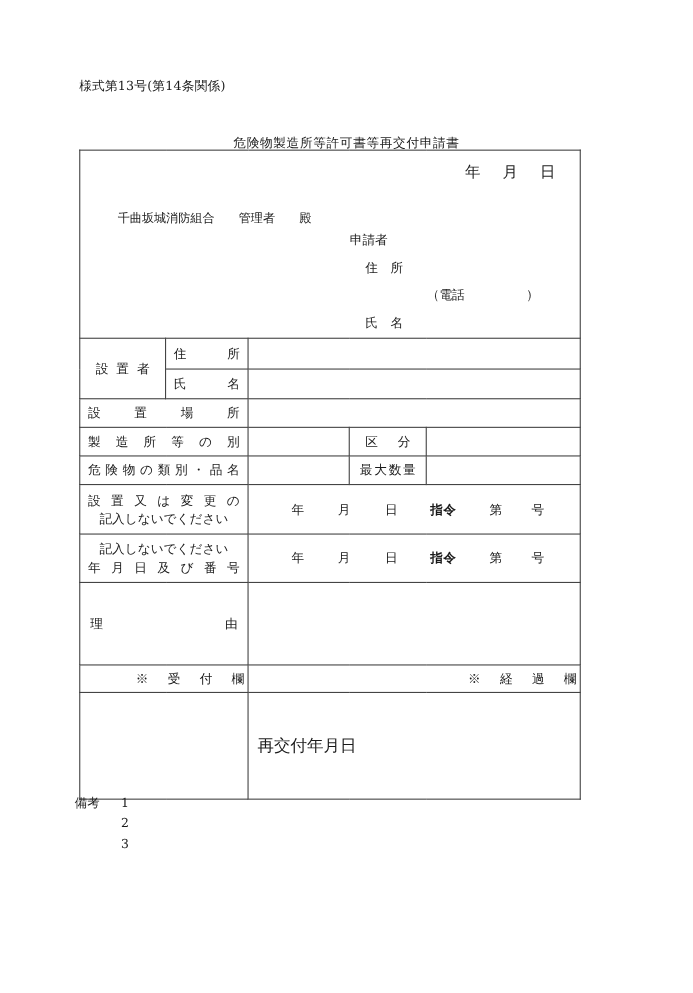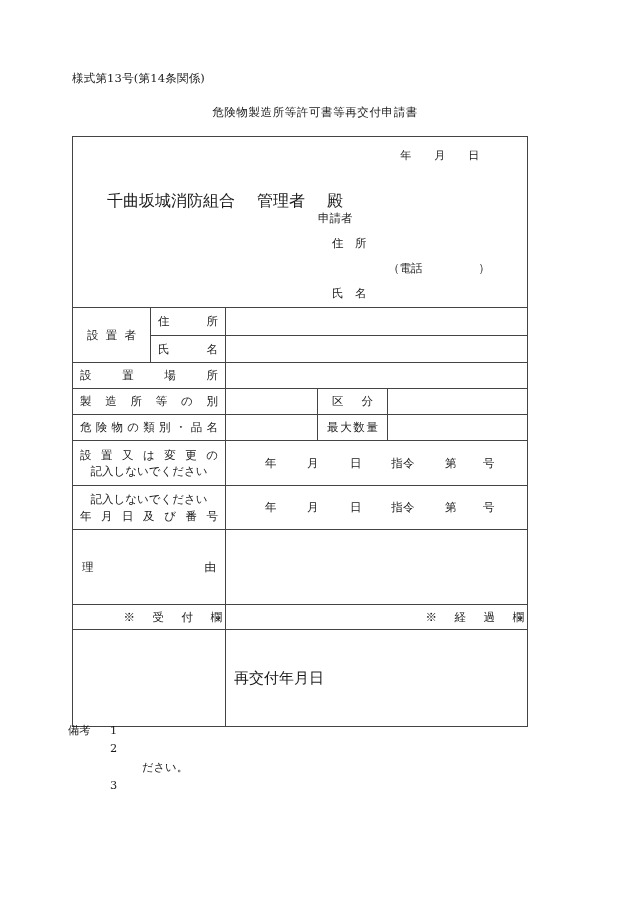--- a/index.html
+++ b/index.html
@@ -27,21 +27,21 @@
     position: absolute;
     left: 72px;
     top: 71px;
     font-size: 11.5px;
     letter-spacing: 0.2px;
     white-space: nowrap;
   }
   .doc-title {
     position: absolute;
     left: 0;
-    top: 105px;
+    top: 123px;
     width: 630px;
     text-align: center;
     font-size: 11.5px;
     letter-spacing: 0.6px;
   }
 
   
   .form-table {
     position: absolute;
     left: 72px;
@@ -75,31 +75,31 @@
   }
   .blank { background: #fff; }
 
   
   .head-cell {
     height: 170px;
     position: relative;
   }
   .head-date {
     position: absolute;
-    right: 36px;
+    right: 12px;
     top: 11px;
-    font-size: 11px;
+    font-size: 14px;
     letter-spacing: 0.5px;
   }
   .head-date span { display: inline-block; width: 34px; text-align: center; }
   .head-addressee {
     position: absolute;
     left: 34px;
     top: 54px;
-    font-size: 16px;
+    font-size: 11px;
     white-space: nowrap;
   }
   .head-addressee .gap2 { display: inline-block; width: 22px; }
   .applicant {
     position: absolute;
     left: 245px;
     top: 76px;
     font-size: 11.5px;
     line-height: 1.0;
   }
@@ -112,21 +112,21 @@
   .dateline {
     font-size: 11.5px;
     white-space: nowrap;
     padding-left: 24px;
     letter-spacing: 0.3px;
   }
   .dateline span { display: inline-block; text-align: center; }
   .dateline .y { width: 42px; }
   .dateline .m { width: 42px; }
   .dateline .d { width: 44px; }
-  .dateline .o { width: 50px; }
+  .dateline .o { width: 50px; font-weight: bold; }
   .dateline .n { width: 46px; }
   .dateline .g { width: 30px; }
 
   
   .reason-cell { height: 74px; }
 
   
   .mark-head {
     text-align: right;
     height: 24px;
@@ -352,20 +352,19 @@
 
   <div class="remarks">
     <div class="row">
       <div class="rk">備考</div>
       <div class="rn">1</div>
     </div>
     <div class="row">
       <div class="rk"></div>
       <div class="rn">2</div>
     </div>
-    <div class="cont">ださい。</div>
     <div class="row">
       <div class="rk"></div>
       <div class="rn">3</div>
     </div>
   </div>
 
 </div>
 
 </body></html>

